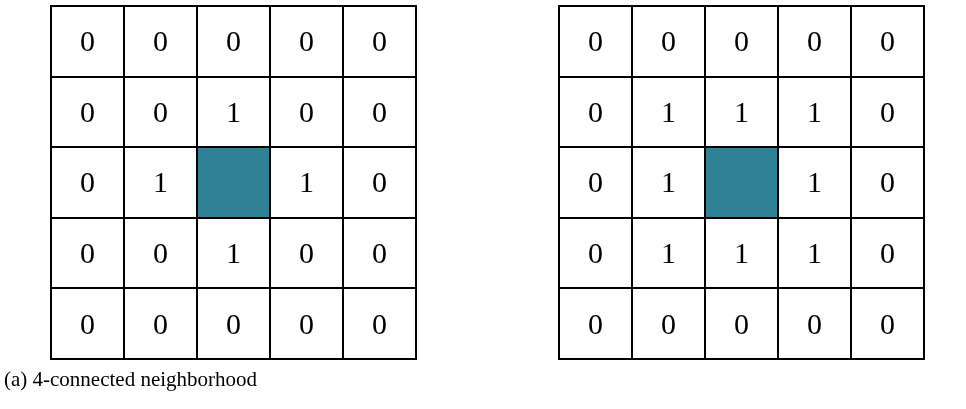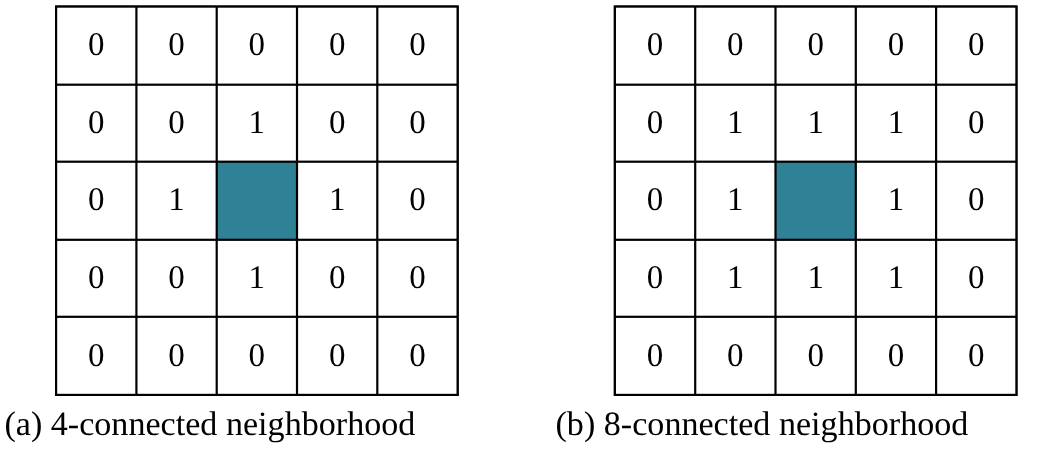--- a/index.html
+++ b/index.html
@@ -62,21 +62,21 @@
   }
   .cell.highlight {
     background: #2f8196;
     color: transparent;
   }
 
   
   .caption {
     position: absolute;
     top: 368px;
-    font-size: 31px;
+    font-size: 21px;
     line-height: 1.1;
     white-space: nowrap;
     font-family: "Liberation Serif", "DejaVu Serif", serif;
     color: #000000;
   }
   .panel-a .caption { left: 4px; }
   .panel-b .caption { left: 22px; }
 </style>
 </head>
 <body>
@@ -135,16 +135,15 @@
         <div class="cell">1</div>
         <div class="cell">1</div>
         <div class="cell">1</div>
         <div class="cell">0</div>
         <div class="cell">0</div>
         <div class="cell">0</div>
         <div class="cell">0</div>
         <div class="cell">0</div>
         <div class="cell">0</div>
       </div>
-    <div class="caption">(b) 8-connected neighborhood</div>
   </div>
 
 </div>
 
 </body></html>

